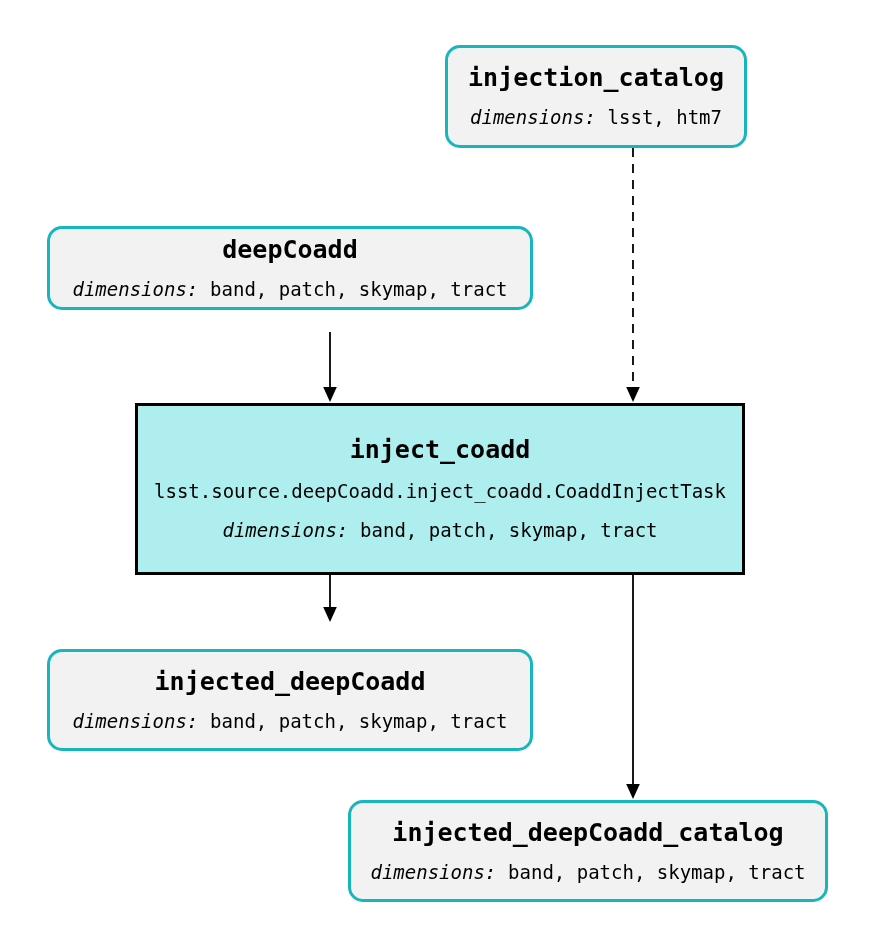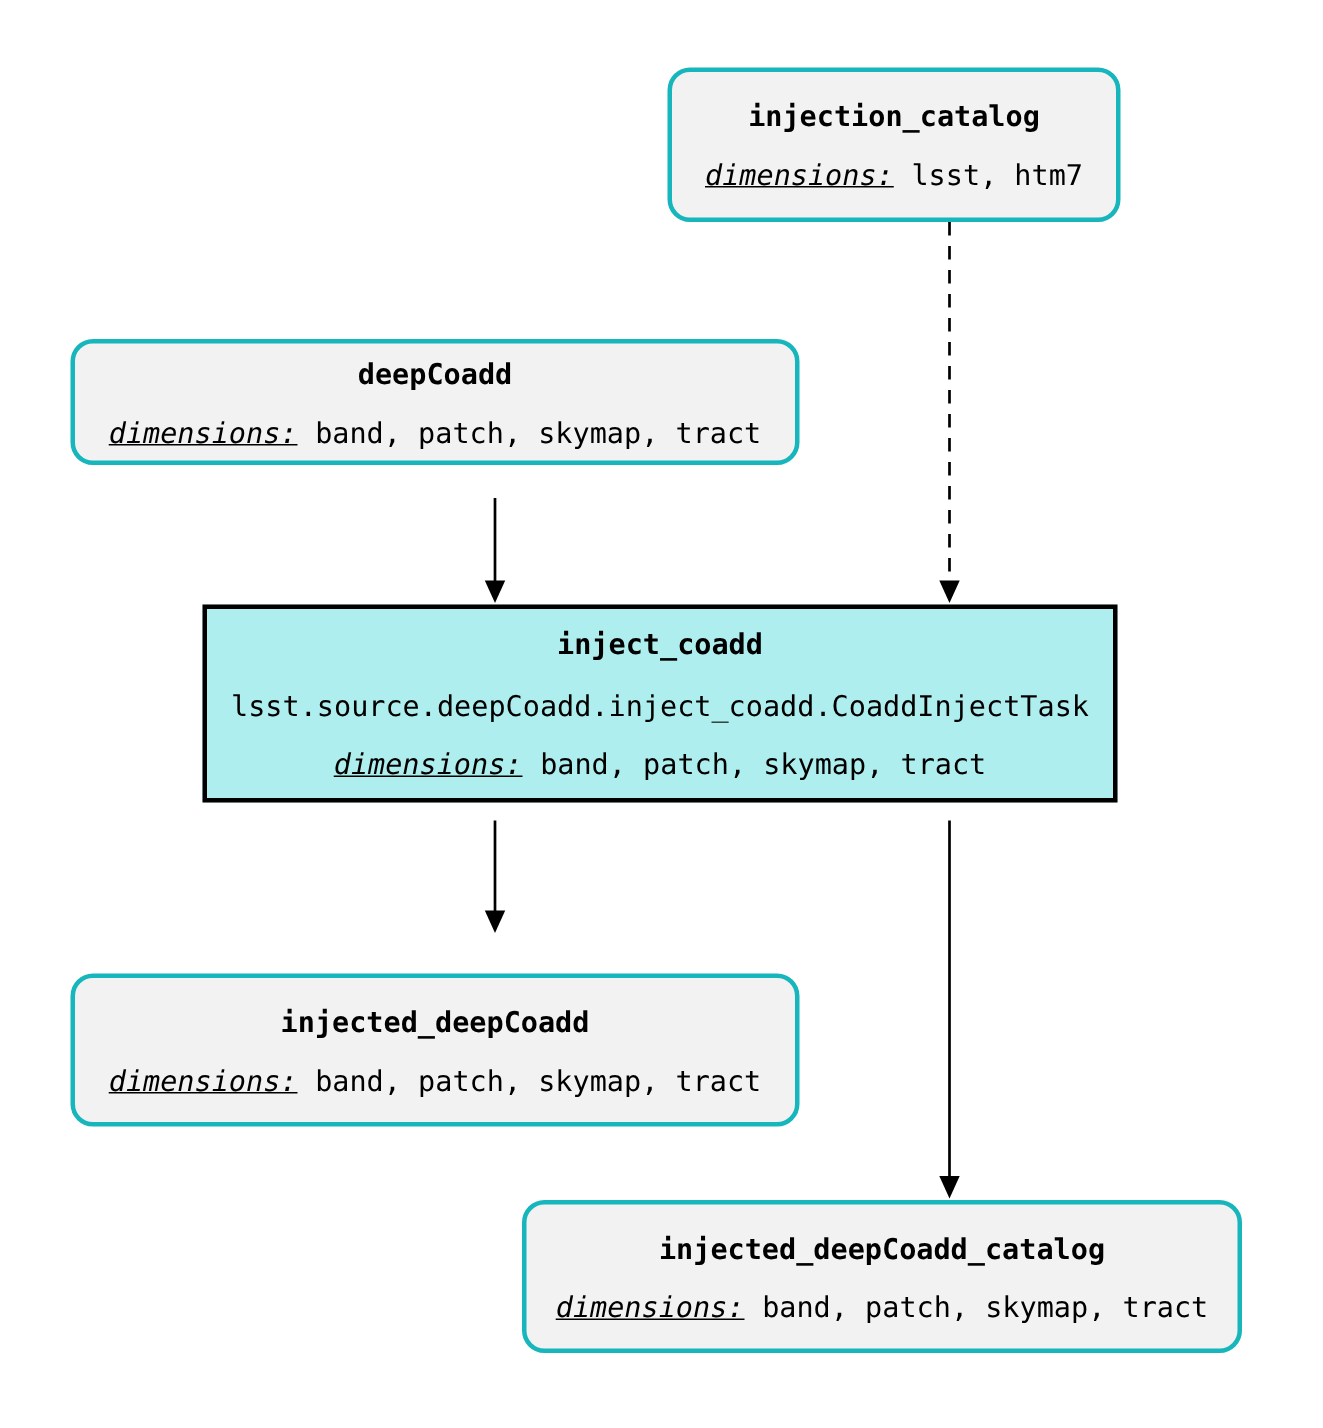--- a/index.html
+++ b/index.html
@@ -35,28 +35,28 @@
     row-gap: 17px;
   }
   .node.task {
     background: var(--task-fill, #aeeeee);
     border: 3.5px solid var(--task-border, #000000);
     border-radius: 0;
     row-gap: 19px;
   }
   .node-title {
     font-weight: bold;
-    font-size: 19px;
+    font-size: 25px;
     line-height: 24px;
   }
   .node-line {
     font-size: 19px;
     line-height: 20px;
   }
-  .dims-label { font-style: italic; text-decoration: underline; }
+  .dims-label { font-style: italic; }
   .dims-values { margin-left: 0.62em; }
 </style>
 </head>
 <body>
 
 <div class="canvas">
 
   <svg class="edges-layer" viewBox="0 0 882 952" xmlns="http://www.w3.org/2000/svg">
 
     <line x1="633" y1="148" x2="633" y2="387" stroke="#000000" stroke-width="1.8" stroke-dasharray="9 7"></line>
@@ -75,21 +75,21 @@
   <div class="node dataset" style="left:445px; top:45px; width:302px; height:103px;">
     <div class="node-title">injection_catalog</div>
     <div class="node-line"><span class="dims-label">dimensions:</span><span class="dims-values">lsst, htm7</span></div>
   </div>
 
   <div class="node dataset" style="left:47px; top:226px; width:486px; height:84px;">
     <div class="node-title">deepCoadd</div>
     <div class="node-line"><span class="dims-label">dimensions:</span><span class="dims-values">band, patch, skymap, tract</span></div>
   </div>
 
-  <div class="node task" style="left:135px; top:403px; width:610px; height:132px;">
+  <div class="node task" style="left:135px; top:403px; width:610px; height:172px;">
     <div class="node-title">inject_coadd</div>
     <div class="node-line">lsst.source.deepCoadd.inject_coadd.CoaddInjectTask</div>
     <div class="node-line"><span class="dims-label">dimensions:</span><span class="dims-values">band, patch, skymap, tract</span></div>
   </div>
 
   <div class="node dataset" style="left:47px; top:649px; width:486px; height:102px;">
     <div class="node-title">injected_deepCoadd</div>
     <div class="node-line"><span class="dims-label">dimensions:</span><span class="dims-values">band, patch, skymap, tract</span></div>
   </div>
 

